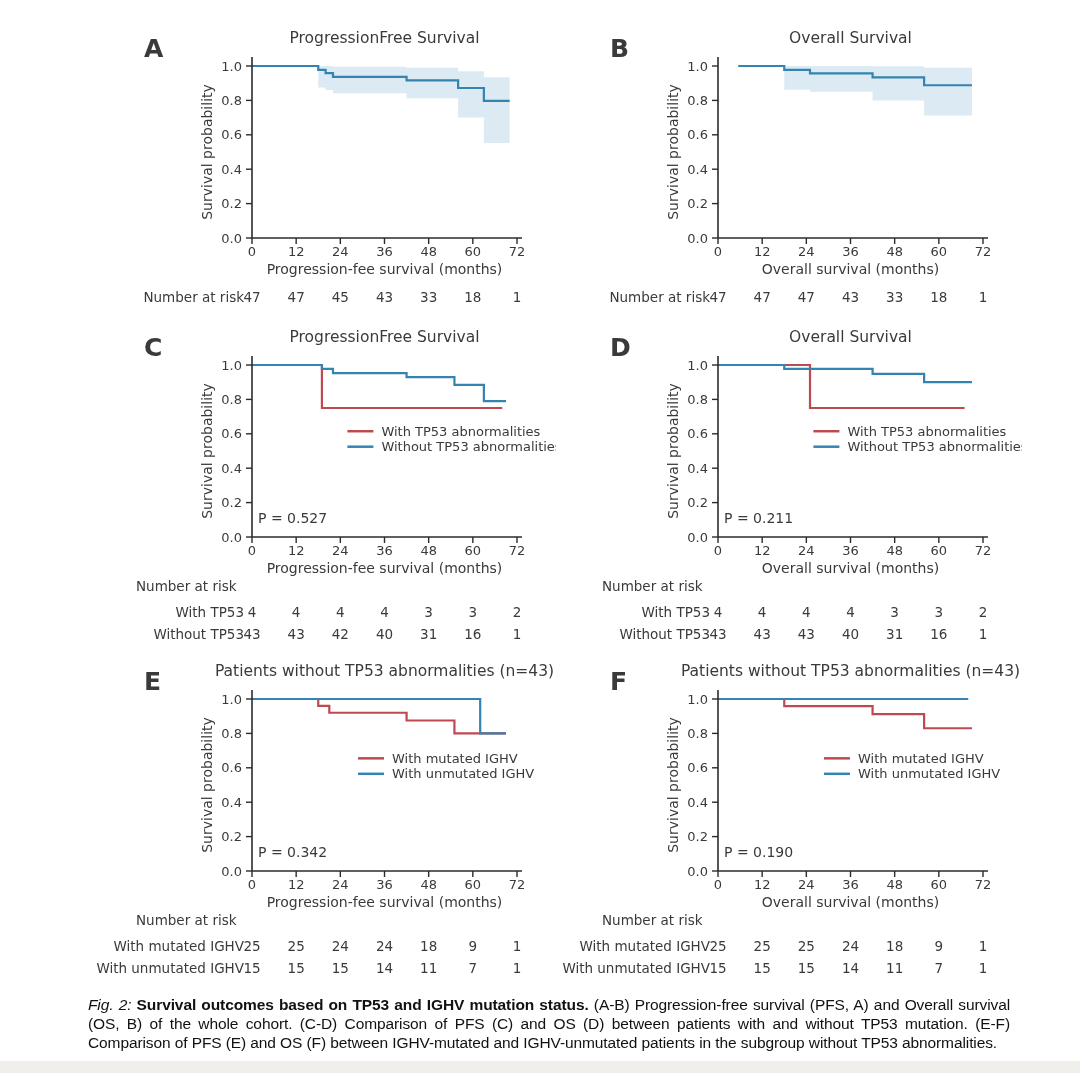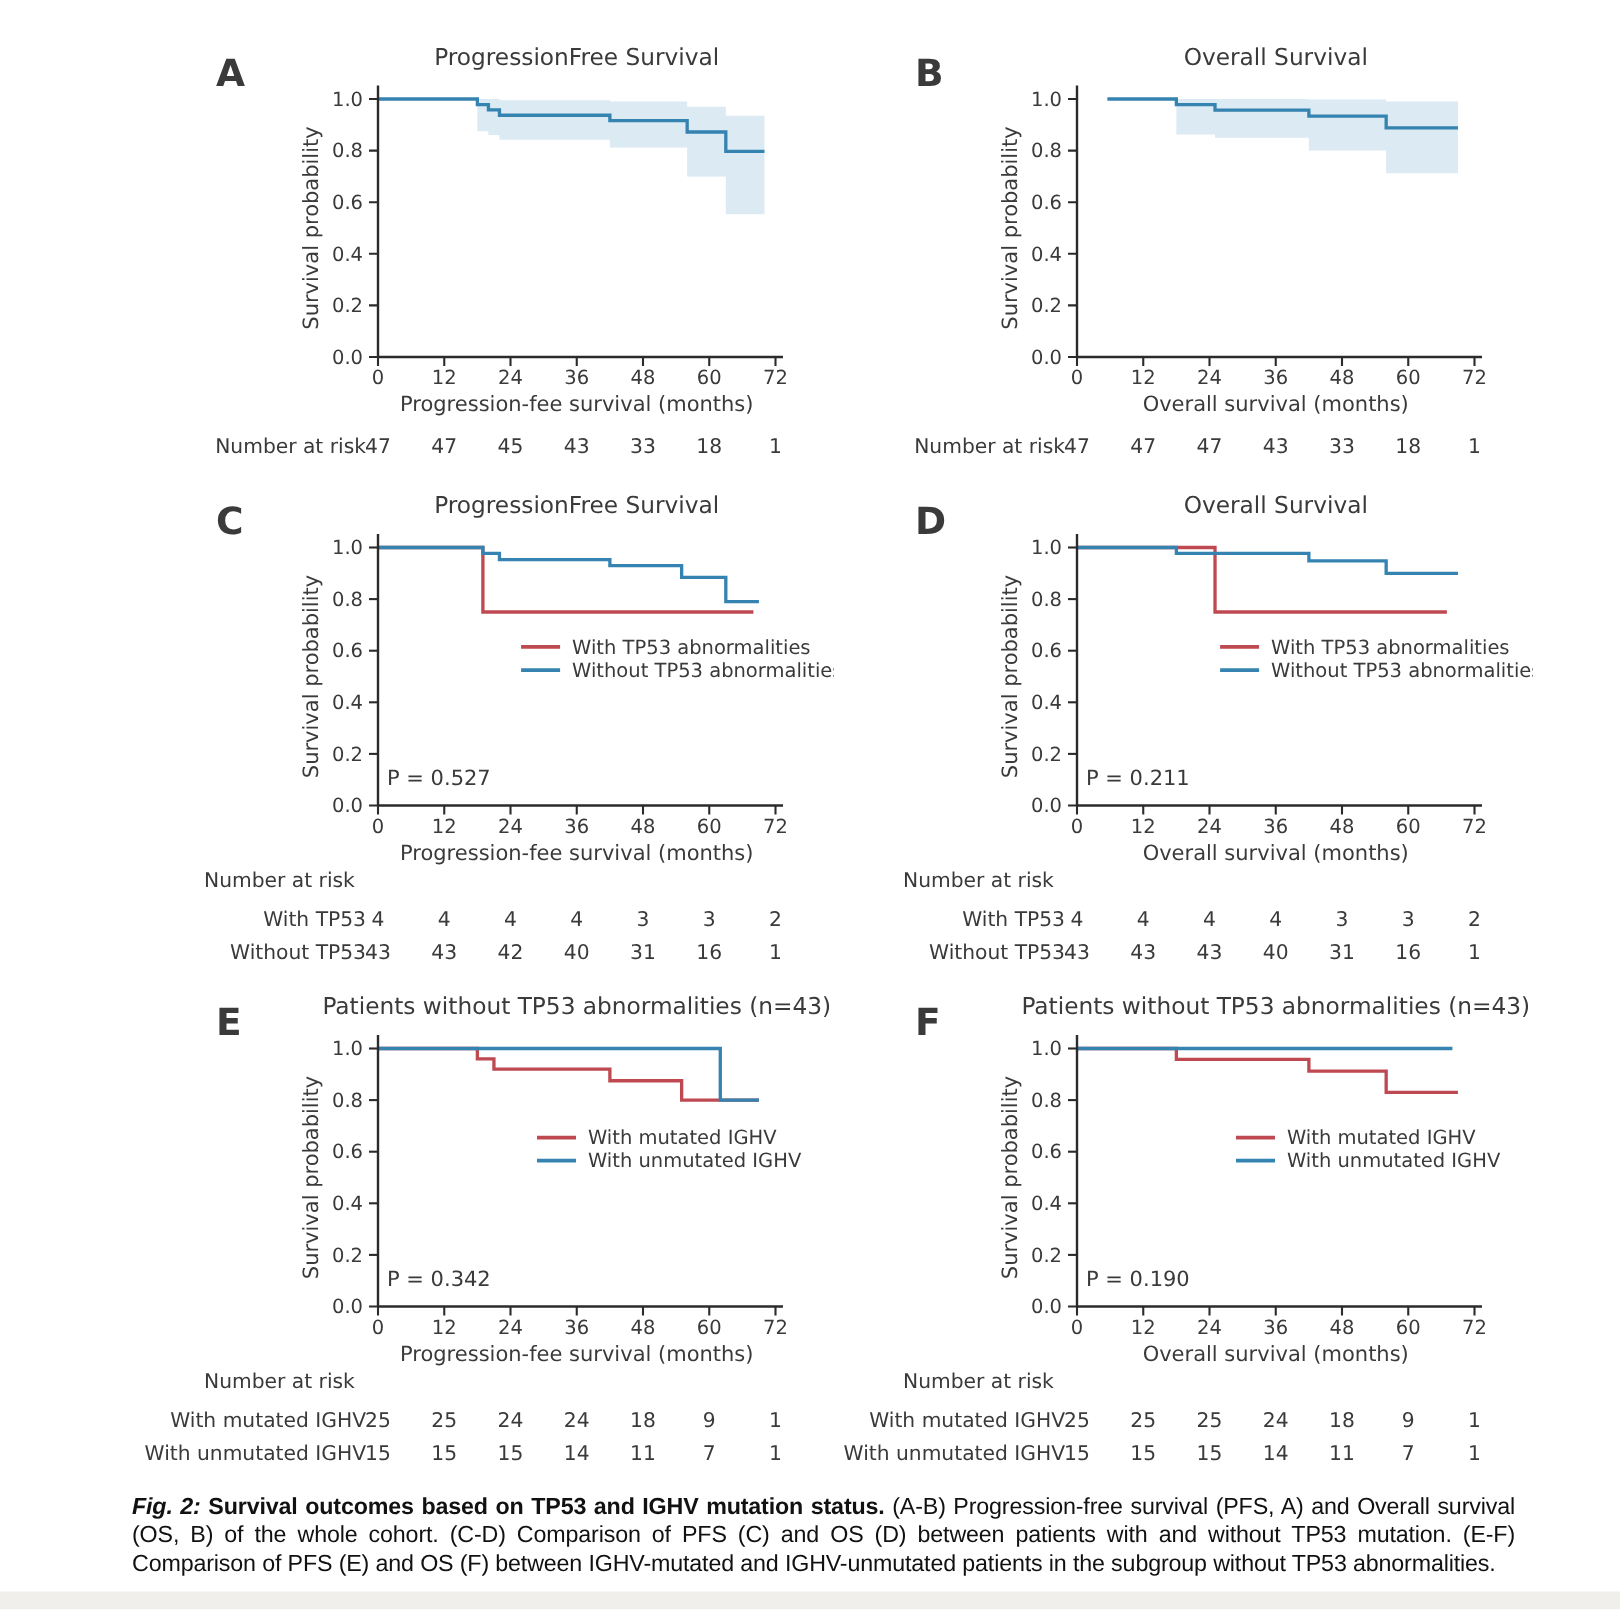--- a/index.html
+++ b/index.html
@@ -24,21 +24,21 @@
   .caption {
     margin: 14px 0 0 88px;
     width: 922px;
     font-family: "Liberation Sans", sans-serif;
     font-size: 15.5px;
     line-height: 1.24;
     color: #111111;
     text-align: justify;
     letter-spacing: -0.1px;
   }
-  .caption .cap-prefix { font-weight: bold; font-style: italic; }
+  .caption .cap-prefix { font-weight: normal; font-style: italic; }
   .caption .cap-bold { font-weight: bold; margin-top: 12px; }
   .bottom-strip {
     position: absolute; left: 0; bottom: 0;
     width: 1080px; height: 12px;
     background: #f1efec;
   }
 </style>
 </head>
 <body>
 

